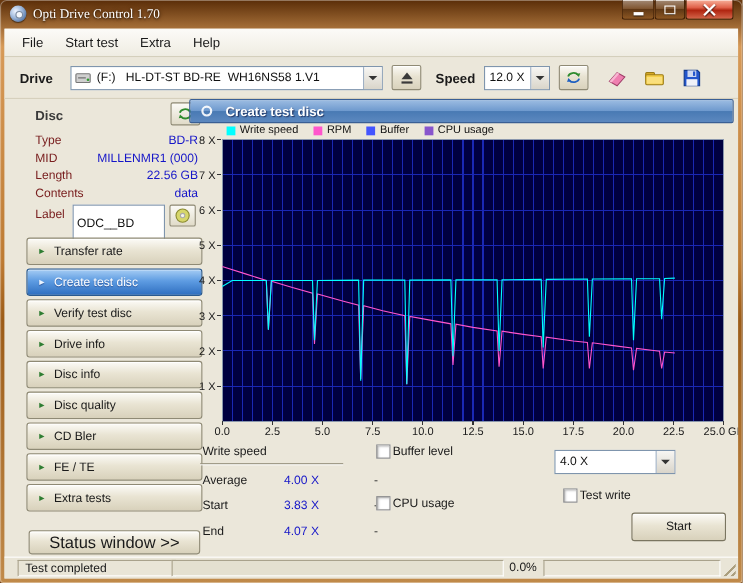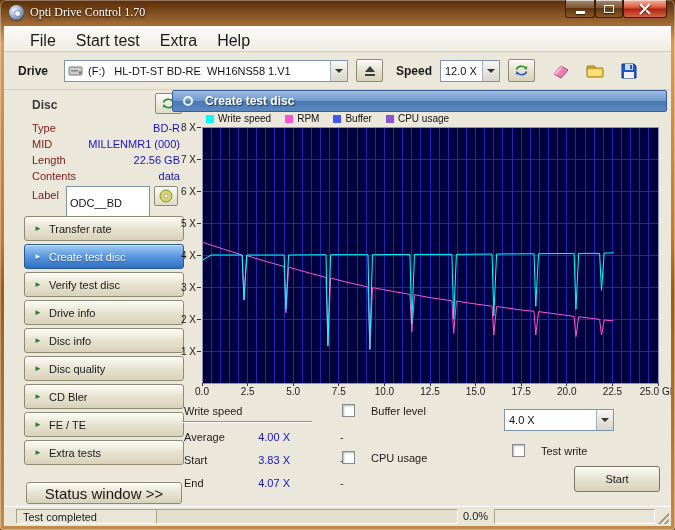--- a/index.html
+++ b/index.html
@@ -30,21 +30,21 @@
   .g-max { width:10px; height:8px; border:1px solid #fff; box-shadow:0 1px 1px rgba(0,0,0,.6); }
   .g-close { position:relative; width:12px; height:12px; }
   .g-close::before,.g-close::after { content:""; position:absolute; left:-1px; top:5px; width:14px; height:2px;
     background:#fff; box-shadow:0 1px 1px rgba(0,0,0,.5); }
   .g-close::before { transform:rotate(45deg); } .g-close::after { transform:rotate(-45deg); }
 
   
   .client { position:absolute; left:4px; right:4px; top:26px; bottom:4px; background:#ebe7da; overflow:hidden; }
 
   .menubar { height:26px; background:linear-gradient(#fcfbf8,#efece2); border-bottom:1px solid #d2ccb9;
-    display:flex; align-items:stretch; font-size:16px; color:#1a1a1a; padding-left:16px; }
+    display:flex; align-items:stretch; font-size:12px; color:#1a1a1a; padding-left:6px; }
   .menu-item { padding:6px 10px 0 10px; cursor:default; }
 
   .toolbar { position:relative; height:38px; background:#ebe7da; border-bottom:1px solid #d6d0bd; }
   .bold-label { position:absolute; font-size:12px; font-weight:bold; color:#1a1a1a; top:12px; }
   .combo { position:absolute; height:22px; border:1px solid #7f95ad; background:#fff; display:flex;
     align-items:center; font-size:11px; color:#111; }
   .combo-text { white-space:pre; padding-left:4px; overflow:hidden; }
   .combo-arrow { margin-left:auto; width:17px; height:100%; border-left:1px solid #9fb0c4;
     background:linear-gradient(#f7f6f3,#d9d5ca); display:flex; align-items:center; justify-content:center; }
   .combo-arrow::after { content:""; width:0; height:0; border:4px solid transparent; border-top-color:#333; margin-top:4px; }
@@ -98,21 +98,21 @@
   .chart-svg { position:absolute; left:0; top:13px; overflow:visible; }
   .chart-svg text { font-family:"Liberation Sans",sans-serif; }
 
   .bottom-panel { position:absolute; left:0; right:0; top:310px; bottom:0; font-size:11px; color:#1a1a1a; }
   .ws-title { position:absolute; left:12px; top:5px; }
   .ws-rule { position:absolute; left:10px; top:21px; width:130px; height:1px; background:#9a9480; box-shadow:0 1px 0 #fff; }
   .stat-row { position:absolute; left:0; height:14px; }
   .stat-row .s-lab { position:absolute; left:12px; }
   .stat-row .s-val { position:absolute; left:56px; width:62px; text-align:right; color:#1515c8; }
   .stat-row .s-extra { position:absolute; left:168px; color:#333; }
-  .cb-group { position:absolute; display:flex; align-items:center; gap:16px; }
+  .cb-group { position:absolute; display:flex; align-items:center; gap:2px; }
   .cb { width:13px; height:13px; background:#fff; border:1px solid #8a8a8a;
     box-shadow:inset 1px 1px 2px rgba(0,0,0,.3); }
   .speed-select { position:absolute; left:332px; top:9px; width:110px; height:22px; }
   .start-btn { position:absolute; left:402px; top:66px; width:86px; height:26px; border:1px solid #7a7560;
     border-radius:3px; background:linear-gradient(#fcfbf7,#e9e4d3 45%,#d8d1bb); font-size:11px; color:#1a1a1a;
     display:flex; align-items:center; justify-content:center; box-shadow:inset 0 1px 0 #fff; }
 
   
   .statusbar { position:absolute; left:0; right:0; bottom:0; height:20px; background:#e9e5d7;
     border-top:1px solid #fff; font-size:11px; color:#1a1a1a; }

